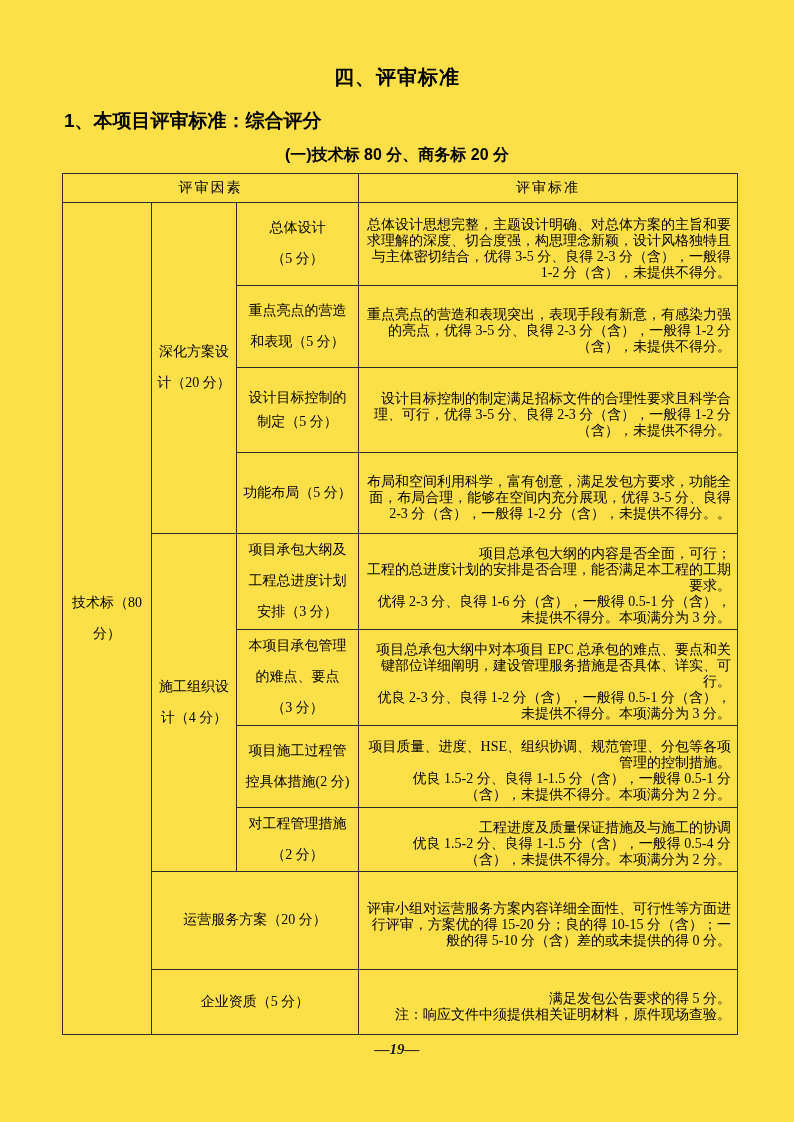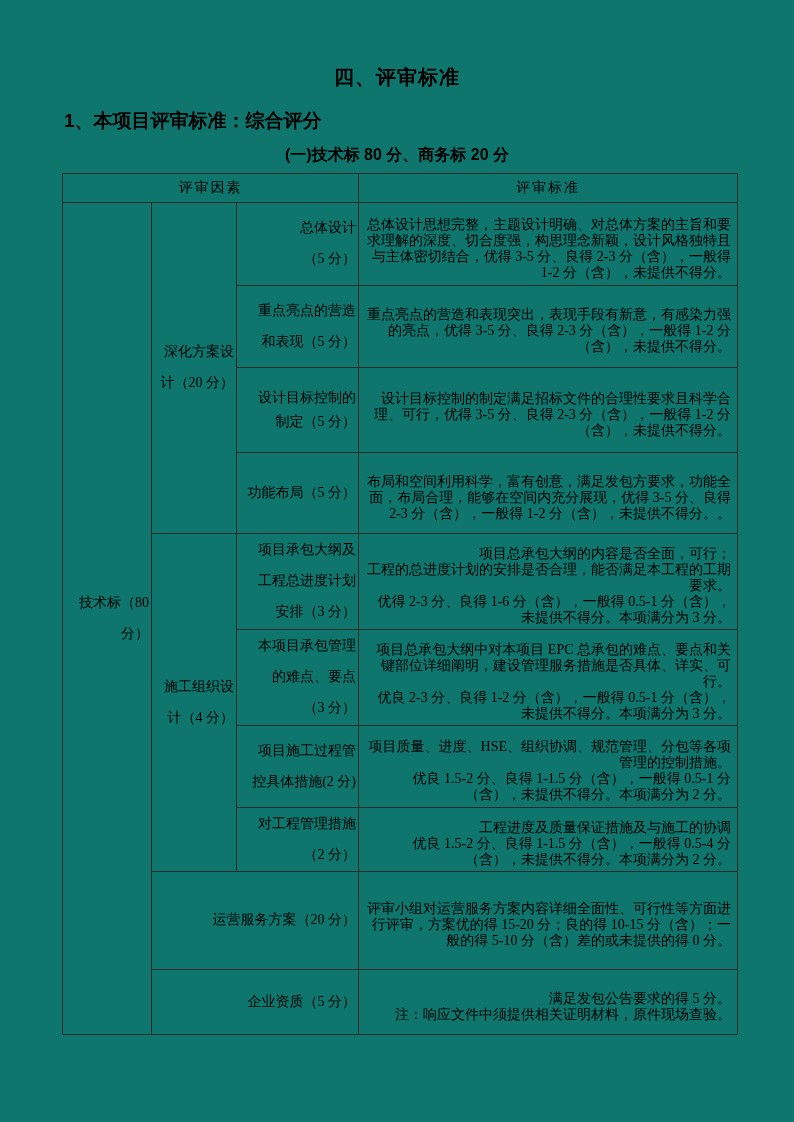--- a/index.html
+++ b/index.html
@@ -1,20 +1,20 @@
 <!DOCTYPE html>
 <html><head>
 <meta charset="utf-8">
 <style>
   html, body { margin: 0; padding: 0; background: #ffffff; }
   .page {
     position: relative;
     width: 794px;
     height: 1122px;
-    background: #0f766e;
+    background: #fde047;
     font-family: "Liberation Serif", "DejaVu Serif", serif;
     color: #000000;
     overflow: hidden;
   }
   .doc-title {
     position: absolute;
     top: 64px; left: 0; width: 100%;
     text-align: center;
     font-family: "Liberation Sans", "DejaVu Sans", sans-serif;
     font-size: 20px; font-weight: bold;
@@ -45,21 +45,21 @@
     border: 1px solid #2b2b2b;
     overflow: hidden;
     margin-left: 12px;
   }
   td.hdr {
     text-align: center;
     vertical-align: middle;
     letter-spacing: 2px;
   }
   td.lbl {
-    text-align: right;
+    text-align: center;
     vertical-align: middle;
     white-space: pre-line;
     line-height: 2.2;
     padding: 0 2px;
   }
   td.lbl.tight { line-height: 1.7; }
   td.crit {
     text-align: right;
     vertical-align: middle;
     white-space: pre-line;
@@ -154,14 +154,15 @@
         <td class="crit">评审小组对运营服务方案内容详细全面性、可行性等方面进行评审，方案优的得 15-20 分；良的得 10-15 分（含）；一般的得 5-10 分（含）差的或未提供的得 0 分。</td>
       </tr>
       <tr style="height:65px">
         <td class="lbl" colspan="2">企业资质（5 分）</td>
         <td class="crit">满足发包公告要求的得 5 分。
 注：响应文件中须提供相关证明材料，原件现场查验。</td>
       </tr>
     </tbody>
   </table>
 
+  <div class="page-footer">—19—</div>
 
 </div>
 
 </body></html>

